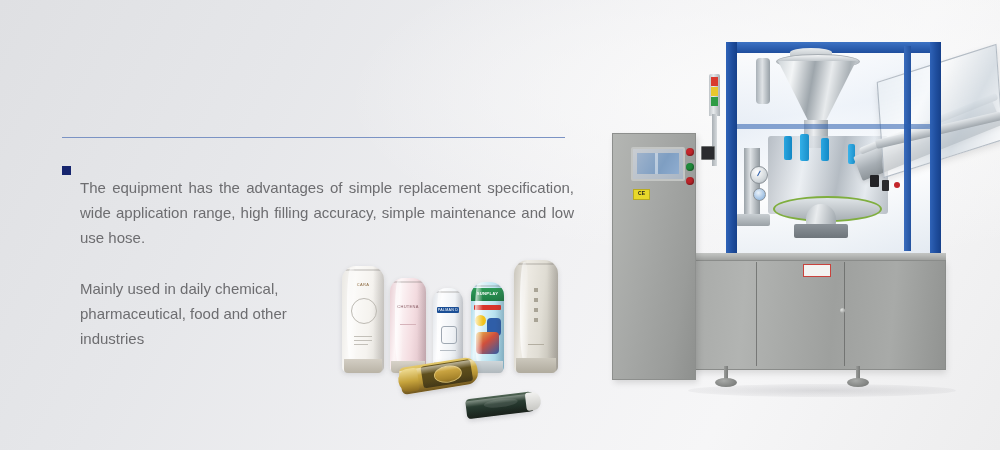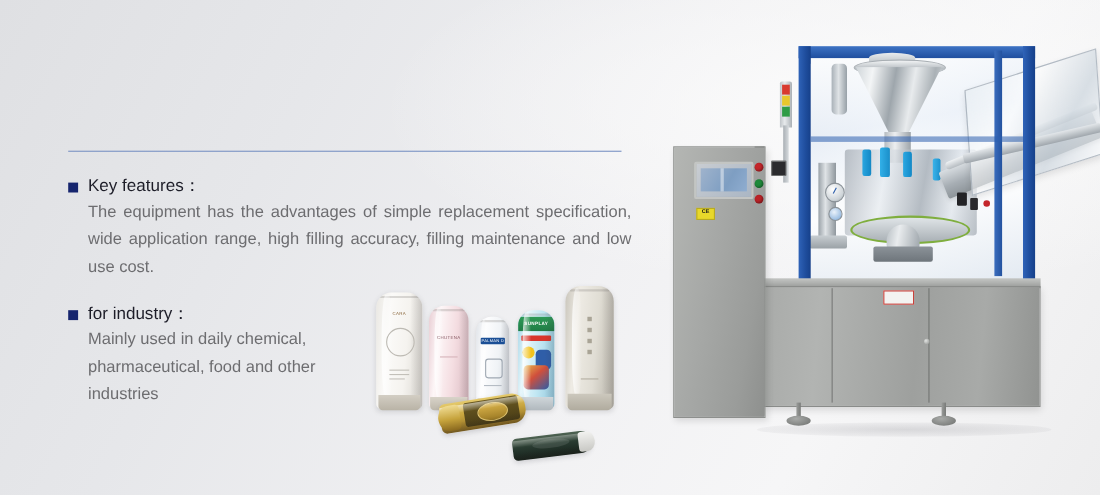--- a/index.html
+++ b/index.html
@@ -311,30 +311,25 @@
 <body>
 
 <div id="banner">
 
 
   <div id="divider"></div>
 
   <div class="feature-block" id="block-features">
     <div class="bullet-head">
       <span class="bullet-sq"></span>
-      <span class="head-text">Key features：</span>
-    </div>
-    <div class="body-text">The equipment has the advantages of simple replacement specification, wide application range, high filling accuracy, filling maintenance and low use cost.</div>
+    </div>
+    <div class="body-text">The equipment has the advantages of simple replacement specification, wide application range, high filling accuracy, simple maintenance and low use hose.</div>
   </div>
 
   <div class="feature-block" id="block-industry">
-    <div class="bullet-head">
-      <span class="bullet-sq"></span>
-      <span class="head-text">for industry：</span>
-    </div>
     <div class="body-text" id="body-industry">Mainly used in daily chemical, pharmaceutical, food and other industries</div>
   </div>
 
   <div id="tubes">
 
     <div class="tube" style="left:4px;top:14px;width:42px;height:106px;">
       <div class="tube-body" style="background:linear-gradient(95deg,#e9e7e2,#fbfaf8 28%,#f5f3ef 62%,#d8d5ce);">
         <div class="tube-seam"></div>
         <div class="tube-gloss"></div>
         <div class="tube-shade"></div>

